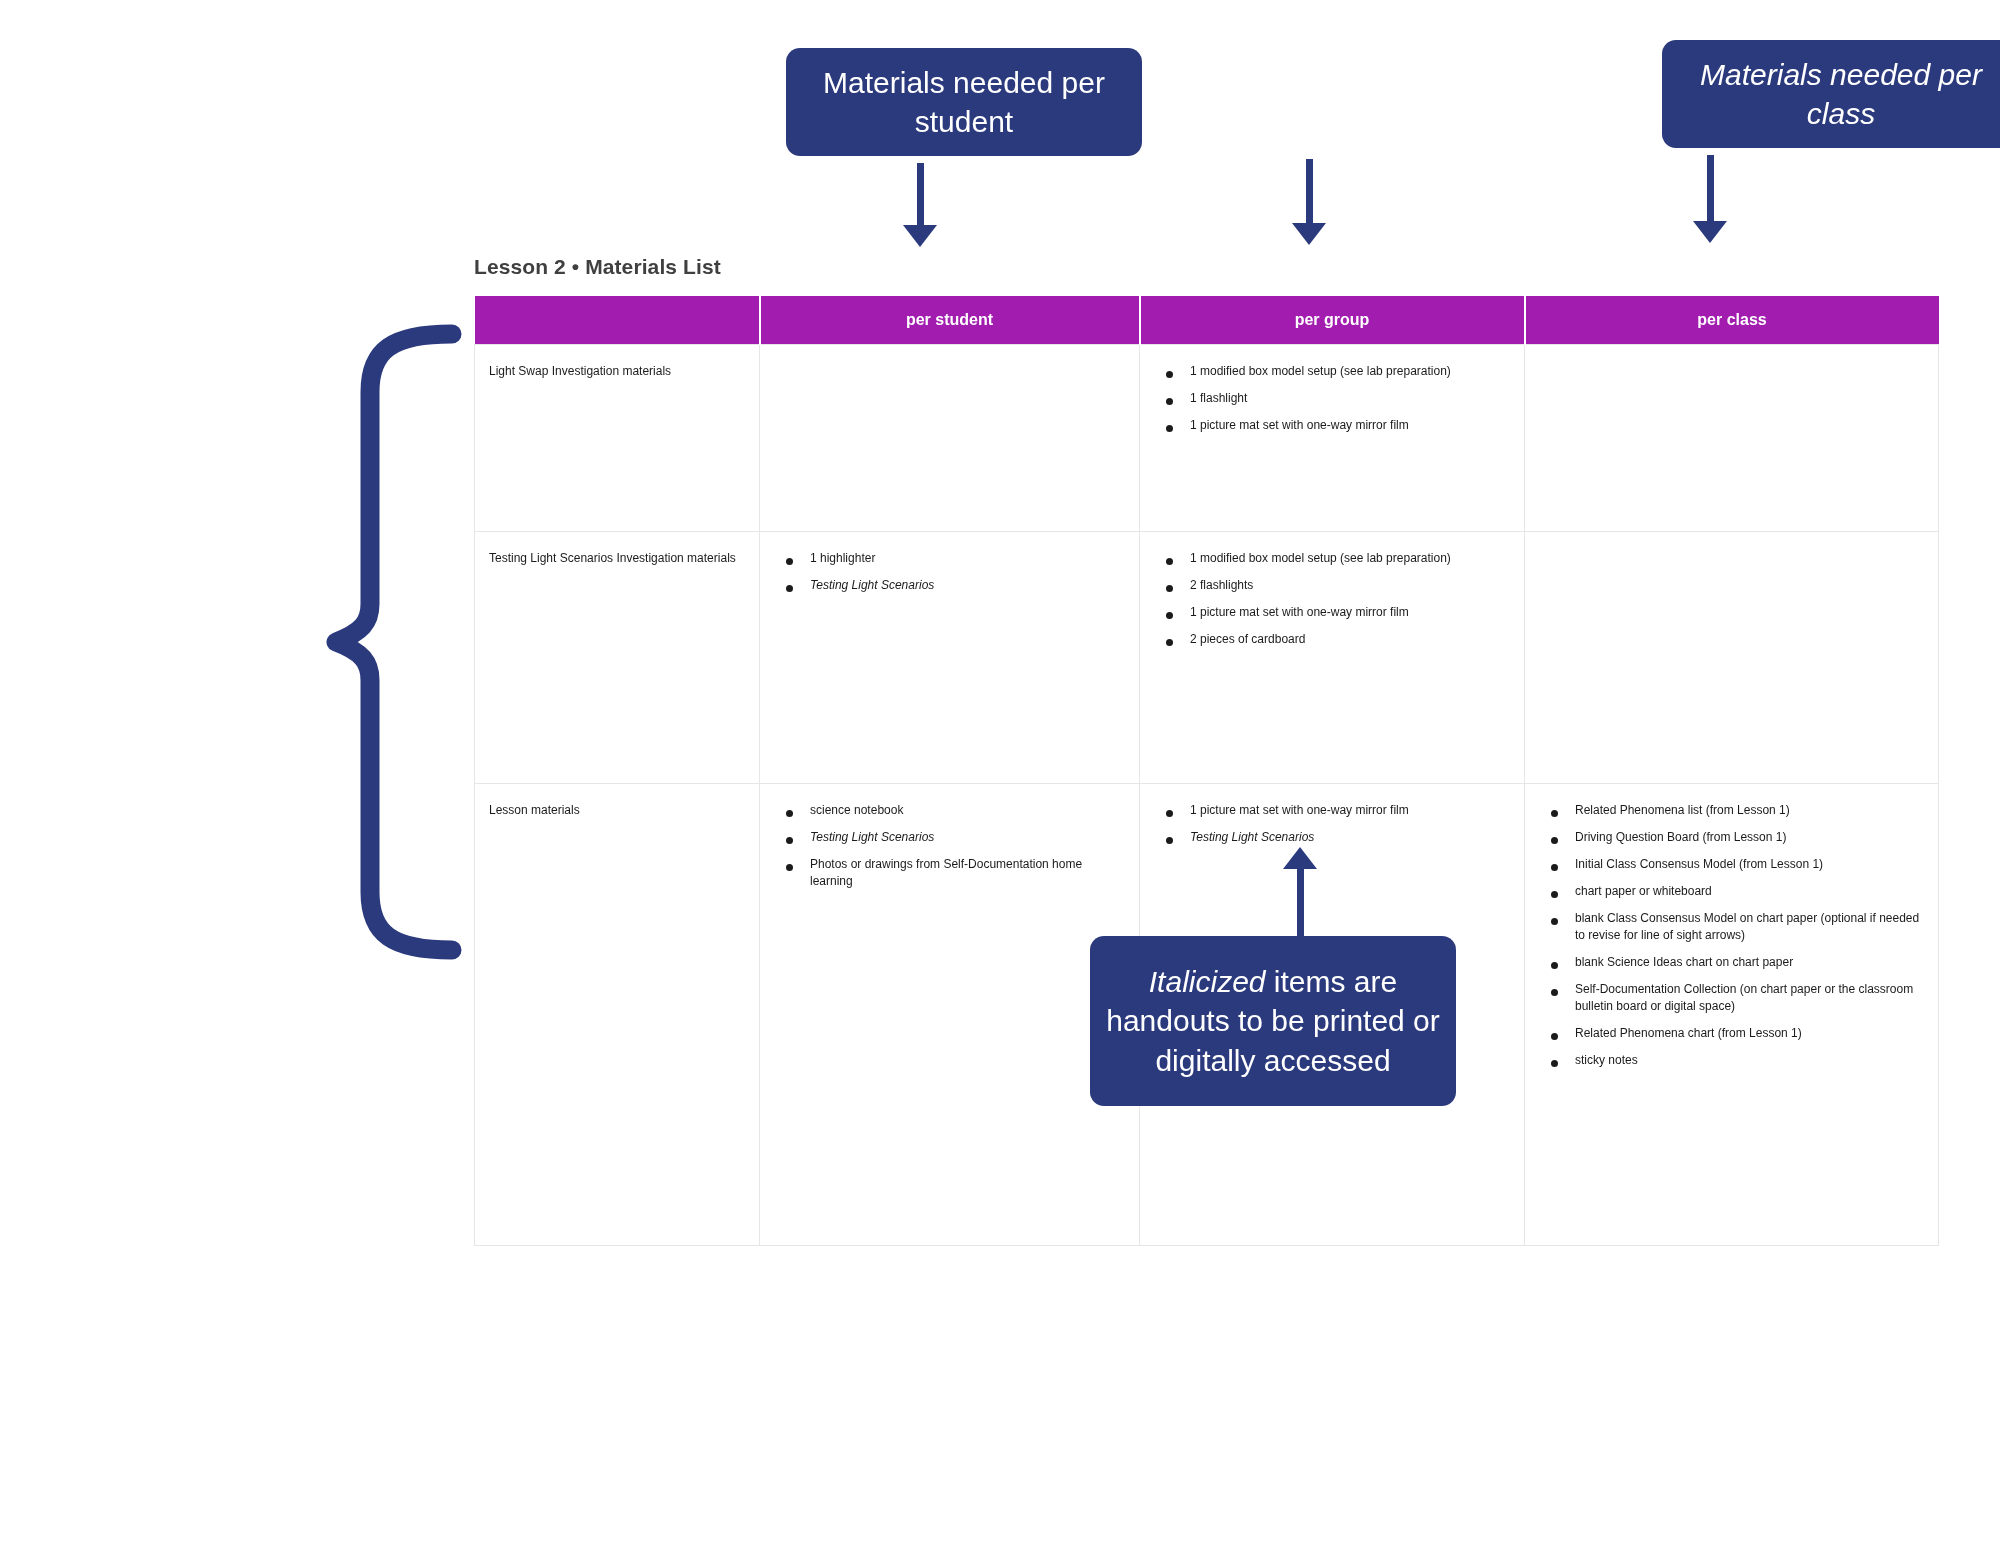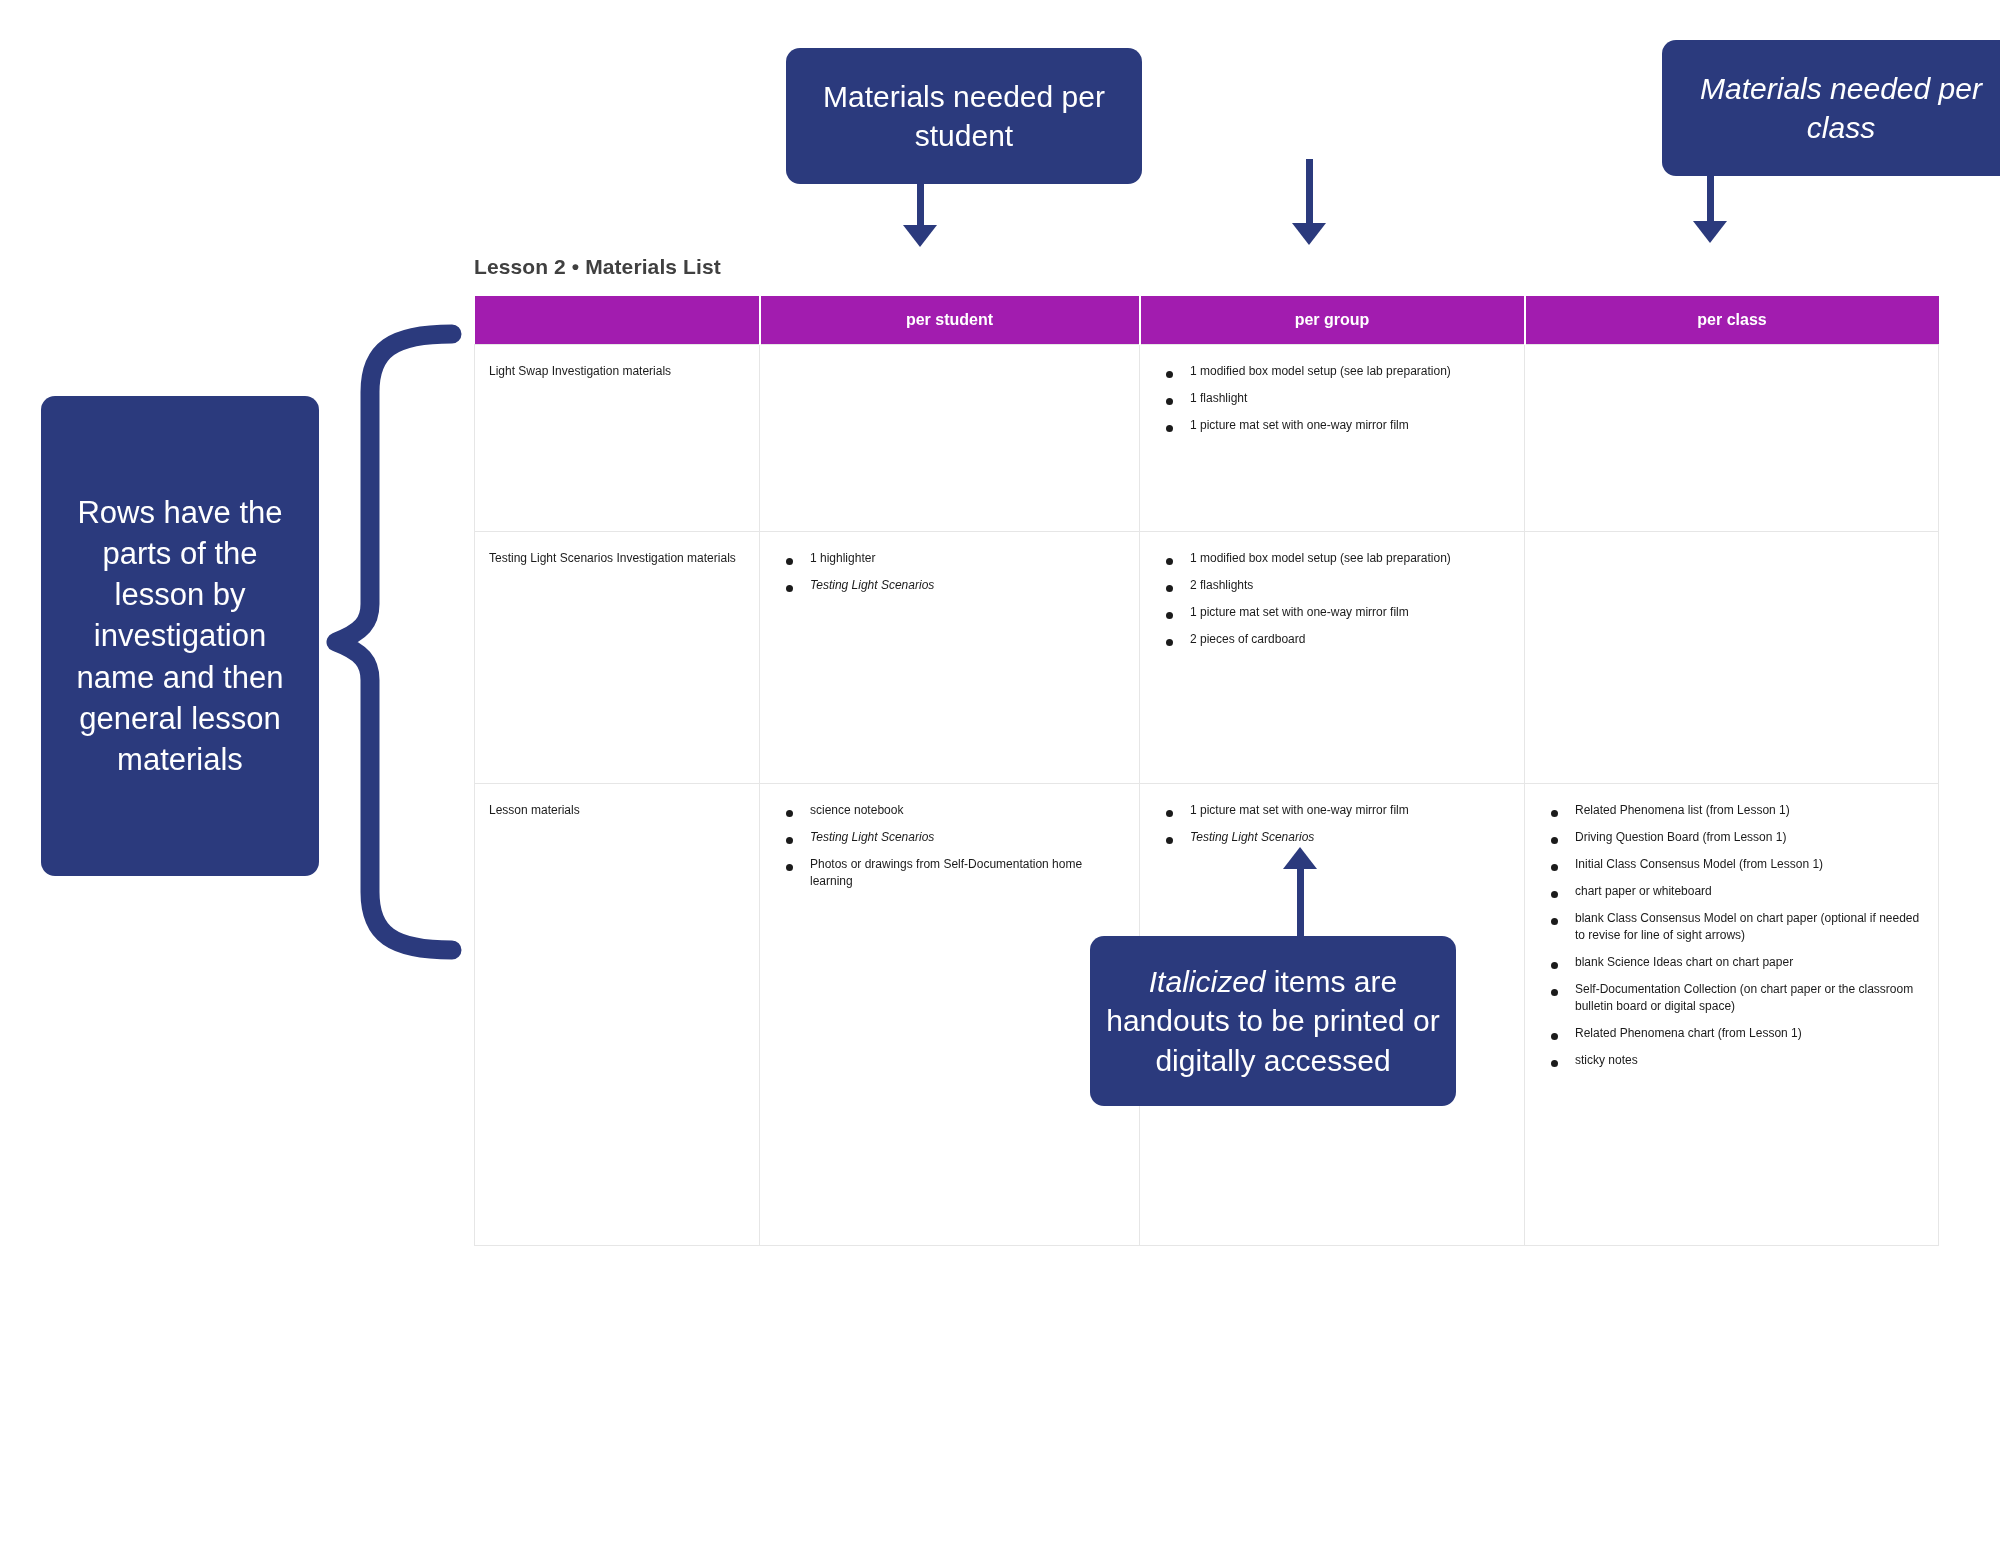--- a/index.html
+++ b/index.html
@@ -27,21 +27,21 @@
     border-radius: 14px;
     text-align: center;
     display: flex;
     align-items: center;
     justify-content: center;
     box-sizing: border-box;
     line-height: 1.30;
     font-weight: 400;
   }
   .callout-top {
-    height: 136px;
+    height: 108px;
     font-size: 30px;
     padding: 6px 16px;
   }
   #callout-per-student { left: 786px; top: 48px;  width: 356px; }
   #callout-per-group   { left: 1174px; top: 44px; width: 362px; }
   #callout-per-class   { left: 1662px; top: 40px; width: 358px; font-style: italic; }
 
   #callout-rows {
     left: 41px;
     top: 396px;
@@ -197,21 +197,20 @@
   </div>
   <div class="arrow" id="arrow-group">
     <div class="stem"></div>
       <div class="head"></div>
   </div>
   <div class="arrow" id="arrow-class">
     <div class="stem"></div>
       <div class="head"></div>
   </div>
 
-  <div class="callout" id="callout-rows">Rows have the parts of the lesson by investigation name and then general lesson materials</div>
 
   <svg id="brace" viewBox="0 0 140 640">
     <path d="M 130 12
              C 70 12, 48 28, 48 70
              L 48 282
              C 48 300, 40 310, 14 320
              C 40 330, 48 340, 48 358
              L 48 570
              C 48 612, 70 628, 130 628" fill="none" stroke="#2b3a7d" stroke-width="19" stroke-linecap="round" stroke-linejoin="round"></path>
   </svg>

